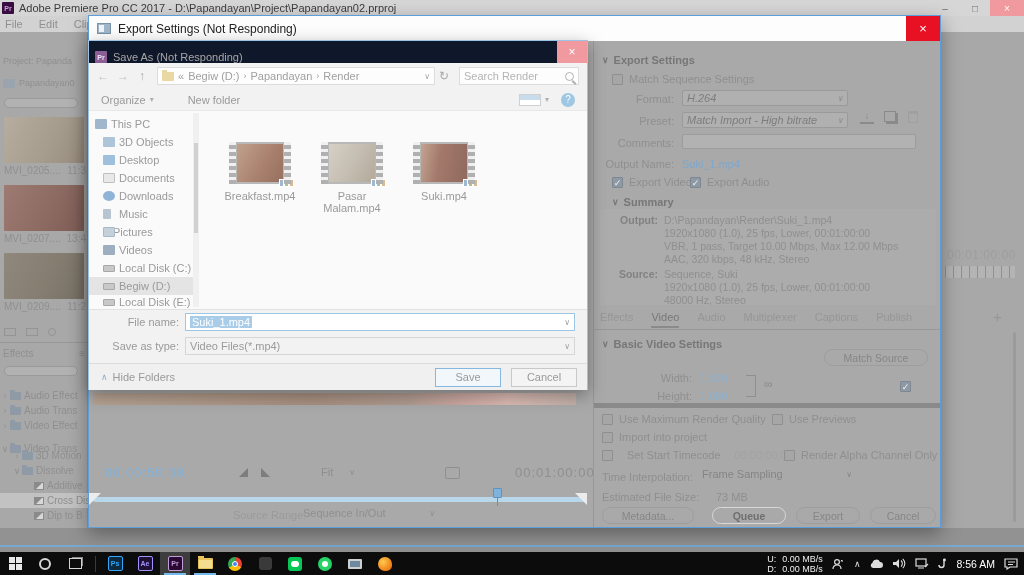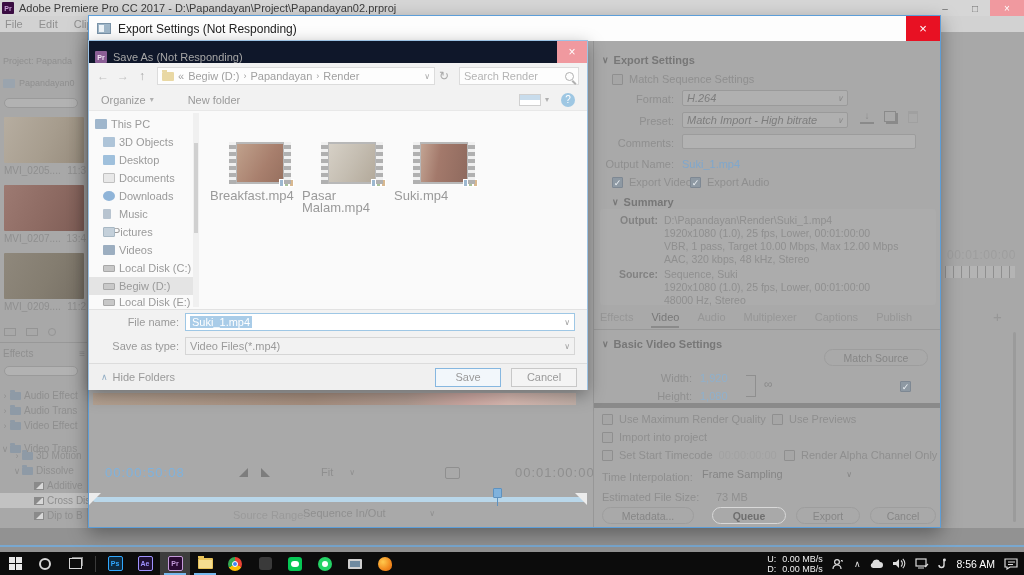--- a/index.html
+++ b/index.html
@@ -65,21 +65,21 @@
   .sa-body { position:absolute; left:0; top:70px; width:100%; height:198px; background:#fafafa; }
   .side-row { position:absolute; left:0; width:104px; height:18px; display:flex; align-items:center; font-size:11px; color:#9a9a9a; padding-left:22px; white-space:nowrap; overflow:hidden; }
   .side-row.sel { background:#e4e4e4; }
   .side-ico { position:absolute; left:6px; width:12px; height:10px; border-radius:1px; }
   .film { position:absolute; width:62px; height:42px; background:#b8b8b8; }
   .film::before,.film::after { content:""; position:absolute; top:0; width:7px; height:100%; background-image:repeating-linear-gradient(180deg,#f0f0f0 0 3px,transparent 3px 7px); background-color:#b0b0b0; }
   .film::before { left:0; } .film::after { right:0; }
   .film .img { position:absolute; left:8px; right:8px; top:2px; bottom:2px; }
   .badge3 { position:absolute; right:-3px; bottom:-3px; display:flex; }
   .badge3 i { width:5px; height:8px; border:1px solid #fff; display:block; }
-  .file-label { position:absolute; width:100px; font-size:13px; color:#9a9a9a; line-height:12px; }
+  .file-label { position:absolute; width:100px; text-align:center; font-size:11px; color:#9a9a9a; line-height:12px; }
   .sa-form { position:absolute; left:0; top:268px; width:100%; height:54px; background:#f2f2f2; border-top:1px solid #e2e2e2; font-size:11px; color:#9a9a9a; }
   .sa-footer { position:absolute; left:0; top:322px; width:100%; height:27px; background:#f0f0f0; border-top:1px solid #dcdcdc; display:flex; align-items:center; font-size:11px; color:#9a9a9a; }
   .sa-btn { width:66px; height:19px; display:flex; align-items:center; justify-content:center; font-size:11px; color:#9a9a9a; background:#f4f4f4; border:1px solid #c8c8c8; }
 
   
   .taskbar { position:absolute; left:0; top:552px; width:1024px; height:23px; background:#0c0c0c; display:flex; align-items:center; z-index:40; }
   .tb-slot { width:30px; height:23px; display:flex; align-items:center; justify-content:center; position:relative; flex:none; }
   .tb-slot.open::after { content:""; position:absolute; left:4px; bottom:0; width:22px; height:2px; background:#76b9ed; }
   .tb-slot.active { background:#3d3d3d; }
   .appico { width:15px; height:15px; border-radius:2px; display:flex; align-items:center; justify-content:center; font-size:7px; font-weight:bold; }
@@ -325,21 +325,21 @@
         <span>Use Maximum Render Quality</span>
       </div>
       <div class="abs" style="left:178px;top:372px;display:flex;align-items:center;gap:6px;">
         <span class="cb"></span>
         <span>Use Previews</span>
       </div>
       <div class="abs" style="left:8px;top:390px;display:flex;align-items:center;gap:6px;">
         <span class="cb"></span>
         <span>Import into project</span>
       </div>
-      <div class="abs" style="left:8px;top:408px;display:flex;align-items:center;gap:6px;">
+      <div class="abs" style="left:8px;top:408px;display:flex;align-items:center;gap:14px;">
         <span class="cb"></span>
         <span>Set Start Timecode</span>
         <span style="color:#a2a2a2;">00:00:00:00</span>
       </div>
       <div class="abs" style="left:190px;top:408px;display:flex;align-items:center;gap:6px;">
         <span class="cb"></span>
         <span>Render Alpha Channel Only</span>
       </div>
 
       <div class="abs" style="left:8px;top:430px;">Time Interpolation:</div>

